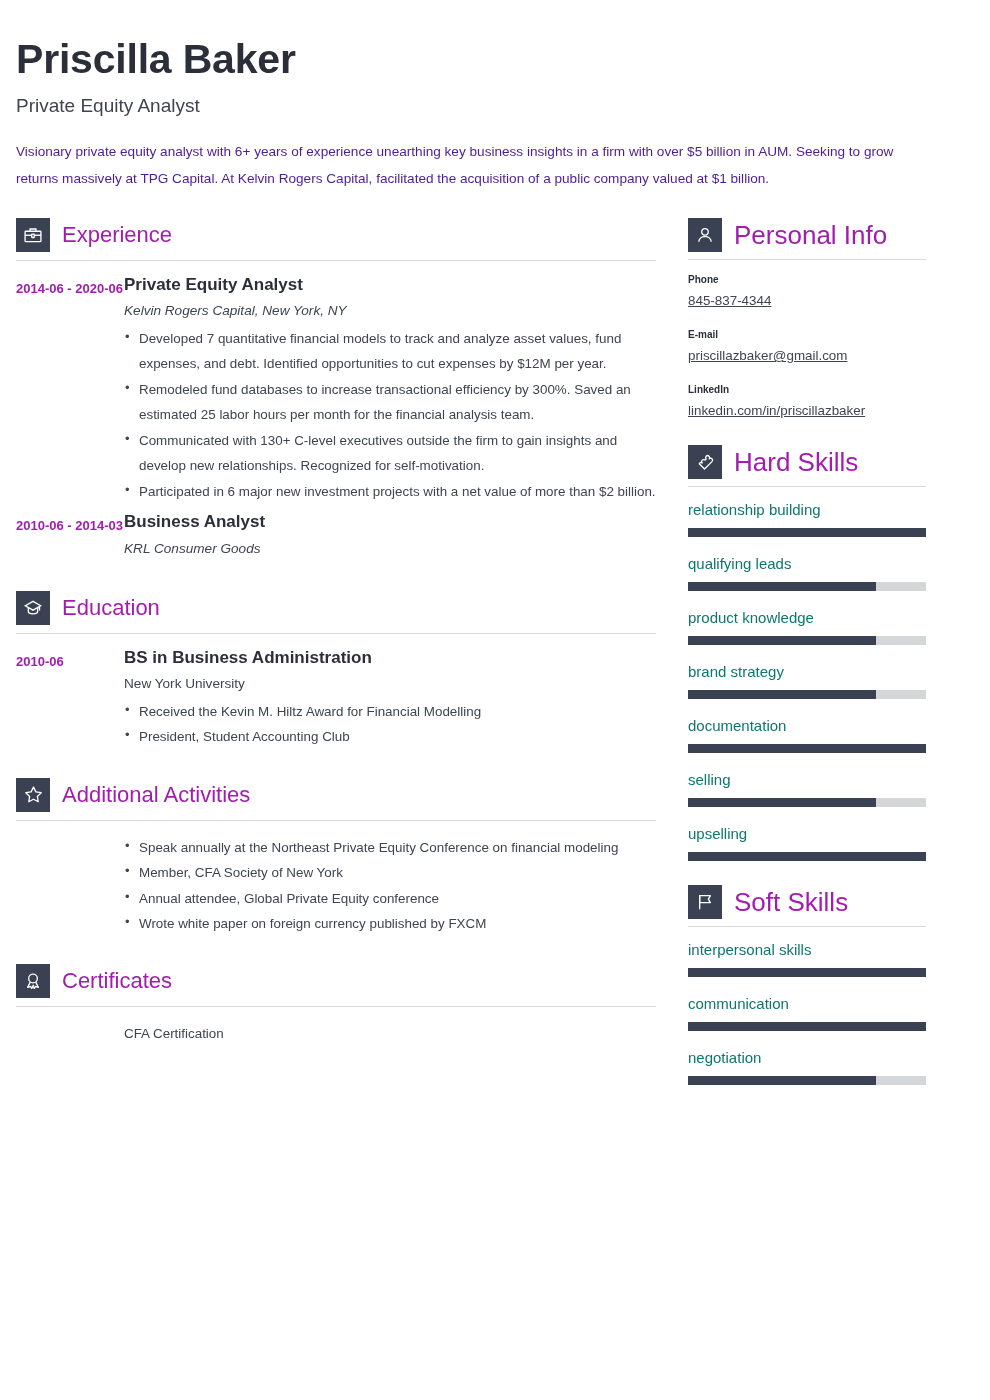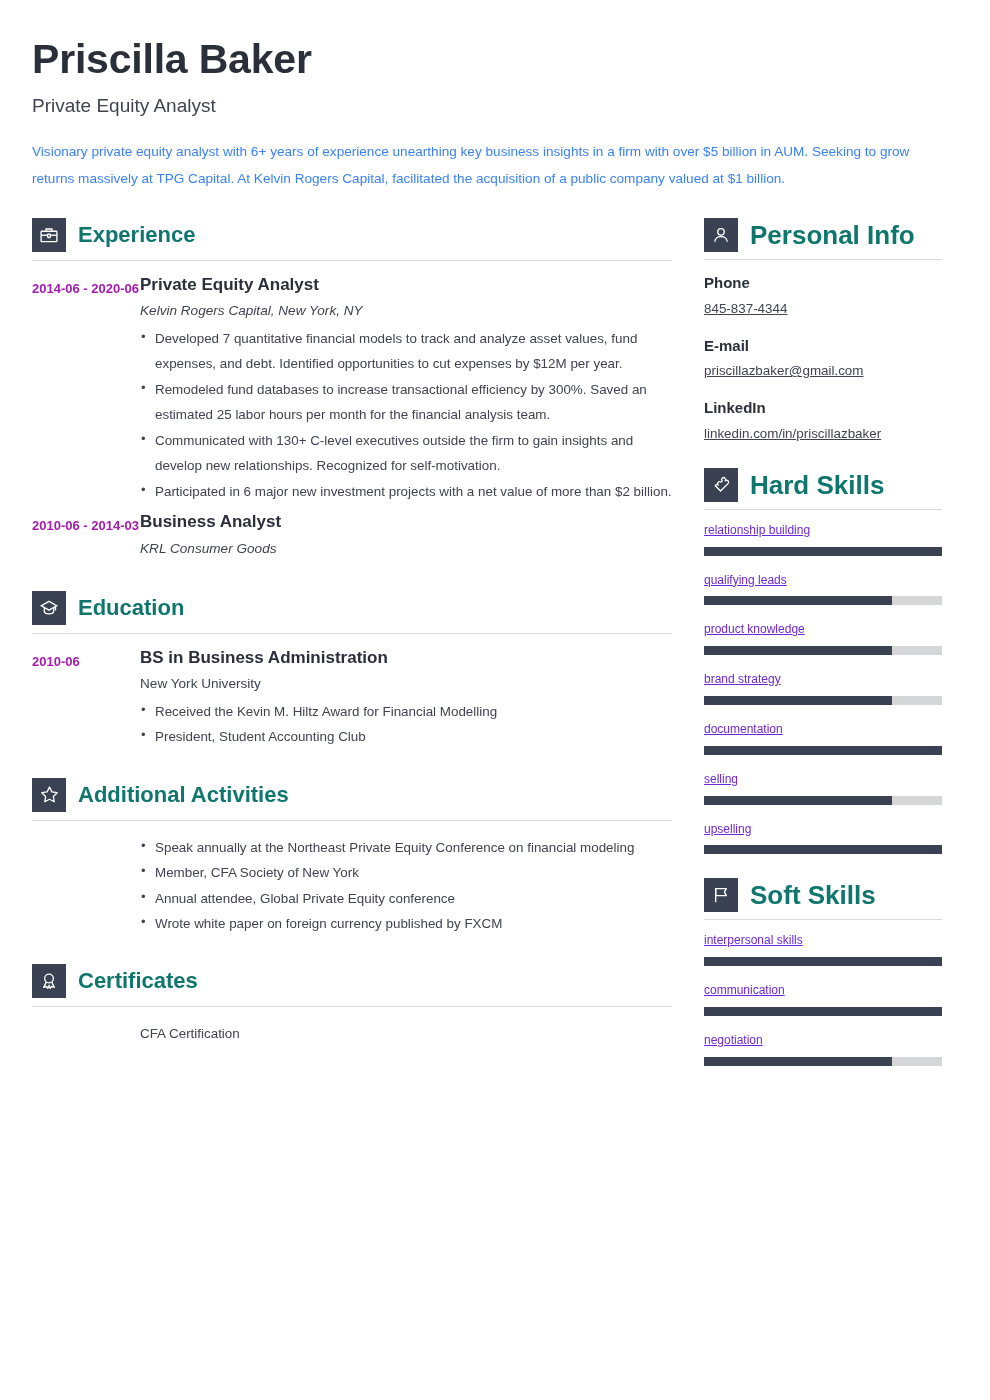--- a/index.html
+++ b/index.html
@@ -12,21 +12,21 @@
     height: 1400px;
     font-family: "Liberation Sans", sans-serif;
     color: #3a3a3a;
     -webkit-font-smoothing: antialiased;
   }
   .page {
     position: relative;
     width: 990px;
     height: 1400px;
     box-sizing: border-box;
-    padding: 38px 40px 0 32px;
+    padding: 38px 40px 0 16px;
     overflow: hidden;
   }
 
   
   .name {
     font-size: 41px;
     font-weight: bold;
     color: #2a2f3a;
     letter-spacing: -0.2px;
     line-height: 1.05;
@@ -34,21 +34,21 @@
   }
   .job-title {
     font-size: 19px;
     font-weight: normal;
     color: #3f4450;
     margin: 0 0 22px 0;
   }
   .summary {
     font-size: 13.6px;
     line-height: 1.95;
-    color: #3b82f6;
+    color: #4c1d95;
     max-width: 905px;
     margin: 0 0 26px 0;
   }
 
   
   .body-cols {
     display: flex;
     align-items: flex-start;
   }
   .col-left { width: 640px; flex: 0 0 640px; }
@@ -70,22 +70,22 @@
     height: 34px;
     background: #3a4152;
     flex: 0 0 34px;
     display: flex;
     align-items: center;
     justify-content: center;
   }
   .sec-icon svg { display: block; }
   .sec-title {
     font-size: 22px;
-    font-weight: bold;
-    color: #0f766e;
+    font-weight: normal;
+    color: #a21caf;
     line-height: 1;
   }
   .sec-rule {
     height: 1px;
     background: #d8dade;
     margin-bottom: 14px;
   }
   .col-right .sec-title { font-size: 26px; }
   .col-right .sec-head { padding-bottom: 7px; }
   .col-right .sec-rule { margin-bottom: 12px; }
@@ -143,43 +143,42 @@
   }
   .entry.no-dates .entry-dates { flex: 0 0 108px; }
   .plain-line {
     font-size: 13.4px;
     line-height: 1.9;
     color: #3f4450;
   }
 
   
   .pi-label {
-    font-size: 15px;
+    font-size: 10px;
     font-weight: bold;
     color: #2a2f3a;
     margin: 0 0 4px 0;
     line-height: 1.5;
   }
   .pi-value {
     font-size: 13.4px;
     color: #3f4450;
     margin: 0 0 16px 0;
     line-height: 1.5;
     word-break: break-word;
     text-decoration: underline;
   }
 
   
   .skill { margin-bottom: 16px; }
   .skill-name {
-    font-size: 12px;
-    color: #6d28d9;
+    font-size: 15px;
+    color: #0f766e;
     margin-bottom: 8px;
     line-height: 1.4;
-    text-decoration: underline;
   }
   .skill-track {
     height: 9px;
     background: #d4d6d8;
     width: 100%;
   }
   .skill-fill {
     height: 9px;
     background: #3a4152;
   }

